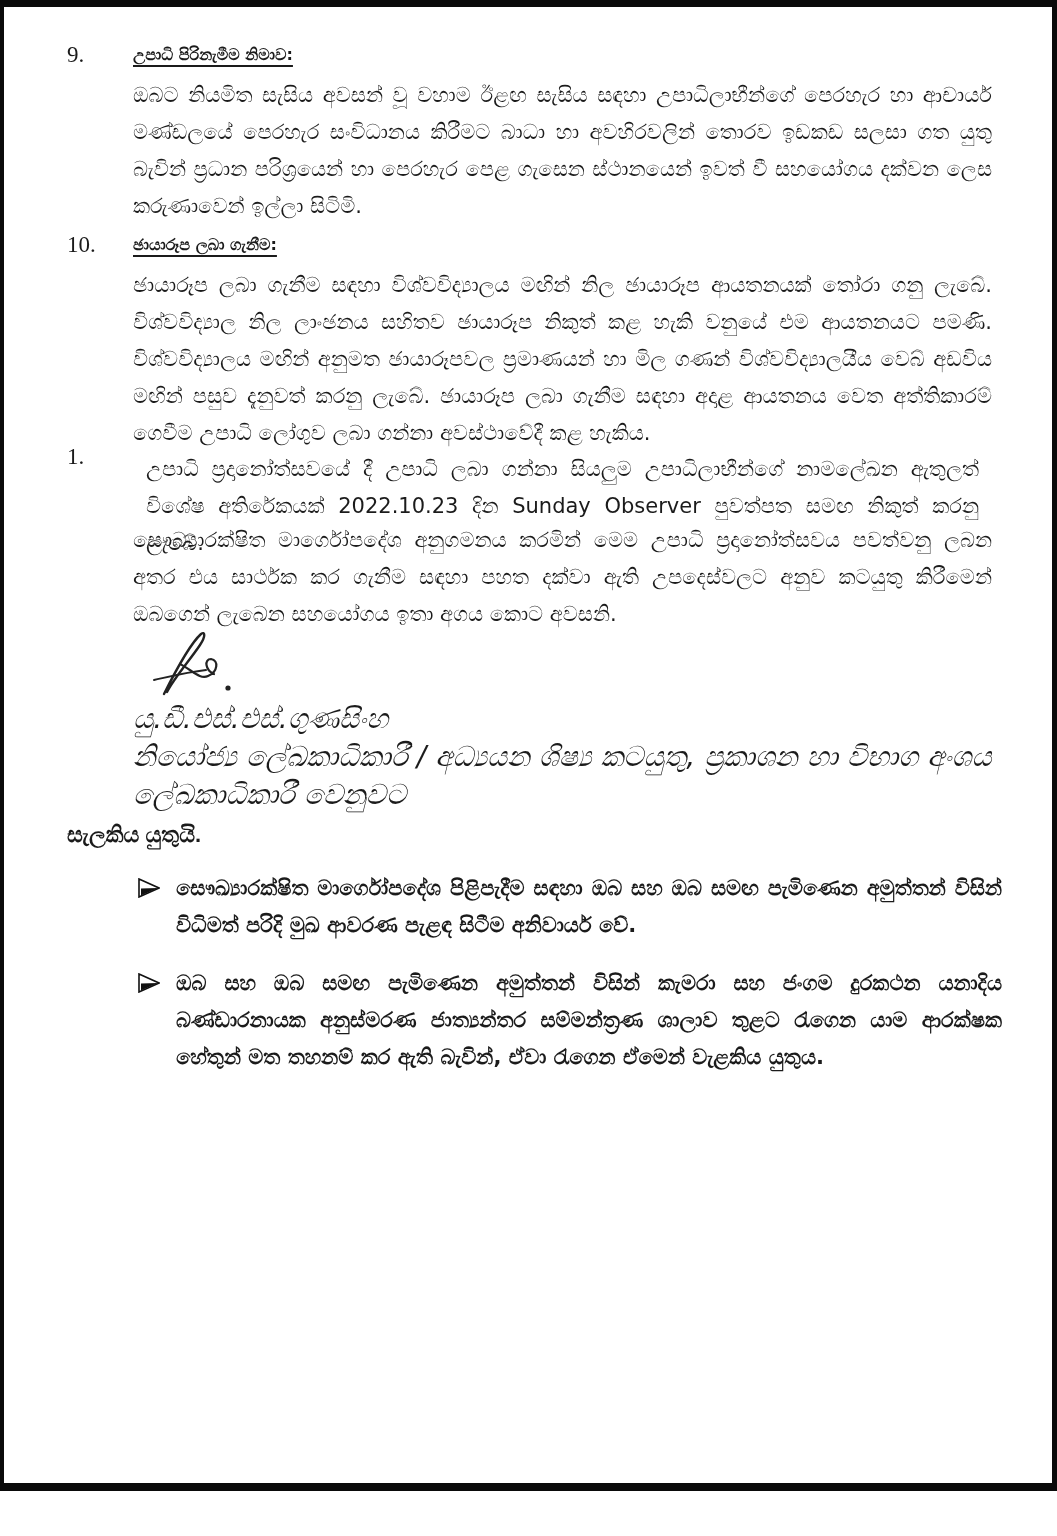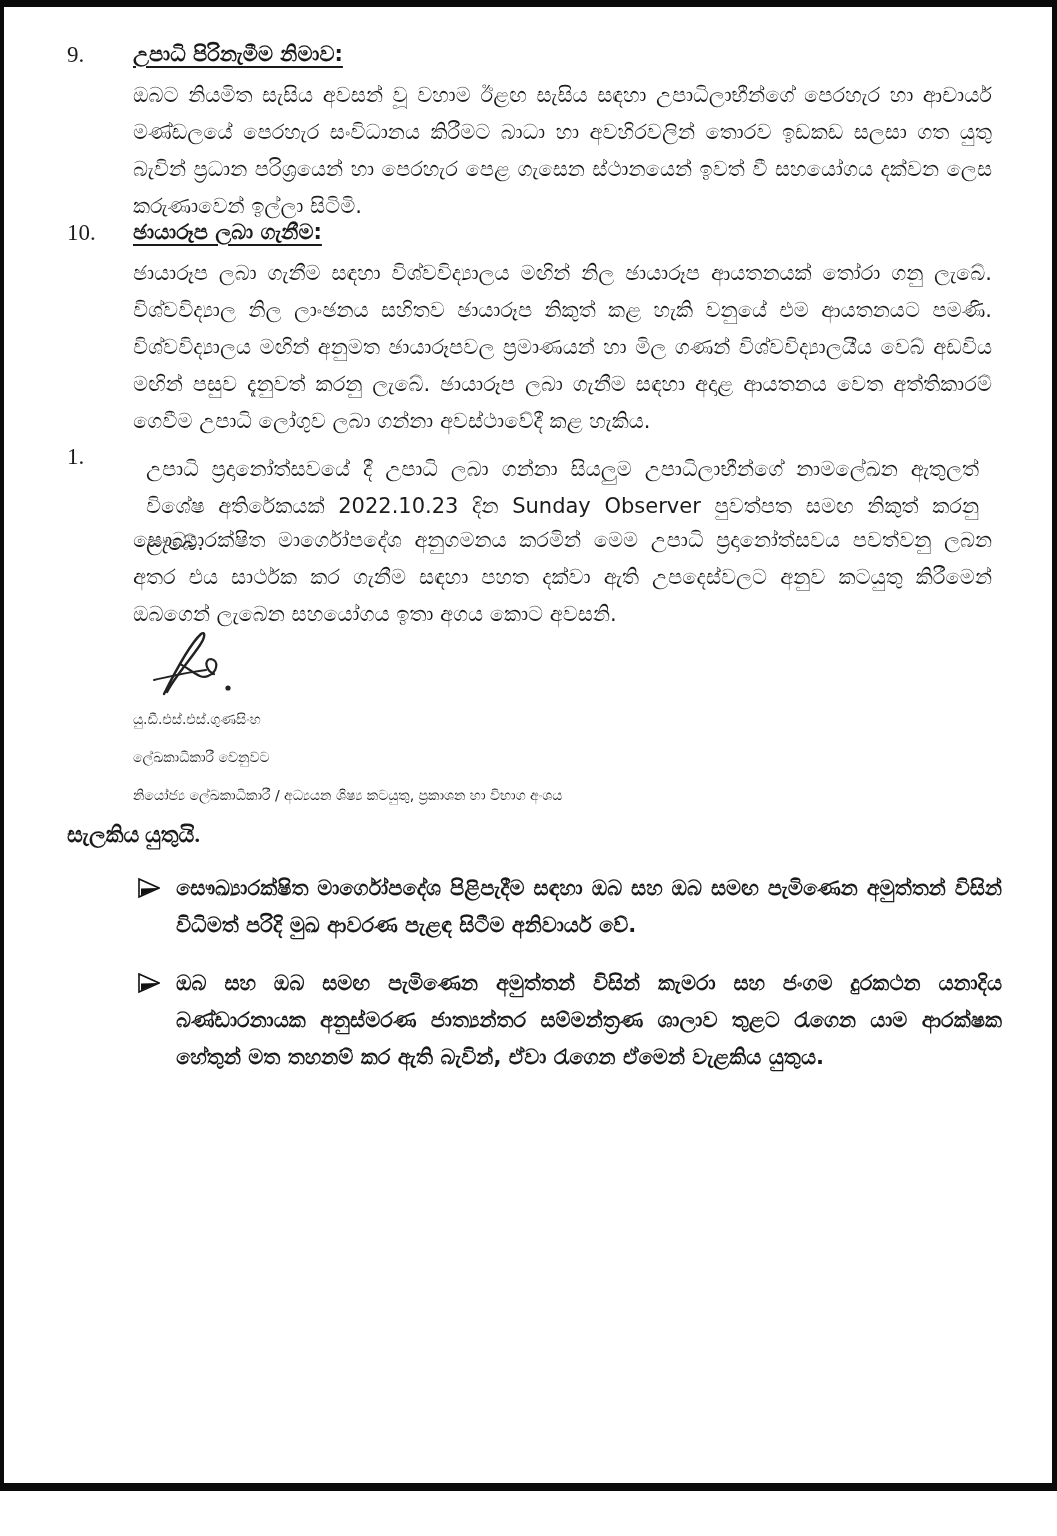--- a/index.html
+++ b/index.html
@@ -19,43 +19,44 @@
 
   .sec { position:absolute; left:67px; width:925px; }
 
   .itemrow { display:flex; align-items:flex-start; }
   .num {
     flex:0 0 66px;
     font-size:23px; line-height:37px;
   }
   .heading {
     margin:0;
-    font-size:21px; line-height:37px;
+    font-size:16px; line-height:37px;
     font-weight:bold;
     text-decoration:underline;
     text-decoration-thickness:2px;
     text-underline-offset:5px;
     font-family:"DejaVu Sans","Liberation Sans",sans-serif;
   }
   .body {
     margin:4px 0 0 66px;
     font-size:21px; line-height:37px;
     text-align:justify;
     font-family:"DejaVu Sans","Liberation Sans",sans-serif;
   }
   .body.inline { margin:13px; flex:1; }
 
   .sig-block div {
-    font-size:14px; line-height:38px;
+    font-size:28px; line-height:38px;
     font-family:"DejaVu Sans","Liberation Sans",sans-serif;
+    font-style:italic;
   }
   .note {
     margin:0;
     font-size:22px; line-height:37px; font-weight:bold;
-    font-family:Liberation Serif, serif;
+    font-family:Liberation Sans, sans-serif;
   }
   .bullet {
     position:absolute; left:138px; width:864px;
     display:flex; gap:16px; align-items:flex-start;
   }
   .bullet .marker { flex:0 0 22px; padding-top:8px; }
   .bullet p {
     margin:0; flex:1;
     font-size:21px; line-height:37px; font-weight:bold;
     text-align:justify;
@@ -74,21 +75,21 @@
   <div class="bar bar-bottom"></div>
 
   <section class="sec" style="top:36px">
     <div class="itemrow">
       <span class="num">9.</span>
       <h3 class="heading">උපාධි පිරිනැමීම නිමාව:</h3>
     </div>
     <p class="body">ඔබට නියමිත සැසිය අවසන් වූ වහාම ඊළඟ සැසිය සඳහා උපාධිලාභීන්ගේ පෙරහැර හා ආචාර්ය මණ්ඩලයේ පෙරහැර සංවිධානය කිරීමට බාධා හා අවහිරවලින් තොරව ඉඩකඩ සලසා ගත යුතු බැවින් ප්‍රධාන පරිශ්‍රයෙන් හා පෙරහැර පෙළ ගැසෙන ස්ථානයෙන් ඉවත් වී සහයෝගය දක්වන ලෙස කරුණාවෙන් ඉල්ලා සිටිමි.</p>
   </section>
 
-  <section class="sec" style="top:214px">
+  <section class="sec" style="top:226px">
     <div class="itemrow">
       <span class="num">10.</span>
       <h3 class="heading">ඡායාරූප ලබා ගැනීම:</h3>
     </div>
     <p class="body">ඡායාරූප ලබා ගැනීම සඳහා විශ්වවිද්‍යාලය මඟින් නිල ඡායාරූප ආයතනයක් තෝරා ගනු ලැබේ. විශ්වවිද්‍යාල නිල ලාංඡනය සහිතව ඡායාරූප නිකුත් කළ හැකි වනුයේ එම ආයතනයට පමණි. විශ්වවිද්‍යාලය මඟින් අනුමත ඡායාරූපවල ප්‍රමාණයන් හා මිල ගණන් විශ්වවිද්‍යාලයීය වෙබ් අඩවිය මඟින් පසුව දැනුවත් කරනු ලැබේ. ඡායාරූප ලබා ගැනීම සඳහා අදාළ ආයතනය වෙත අත්තිකාරම් ගෙවීම උපාධි ලෝගුව ලබා ගන්නා අවස්ථාවේදී කළ හැකිය.</p>
   </section>
 
   <section class="sec" style="top:438px">
     <div class="itemrow">
       <span class="num">1.</span>
@@ -104,22 +105,22 @@
     <svg width="120" height="70" viewBox="0 0 120 70" aria-hidden="true">
       <path d="M16 64 C 26 44, 42 14, 53 4 C 57 1, 58 6, 52 15 C 42 30, 26 48, 19 62" stroke="#222" fill="none" stroke-width="2.4" stroke-linecap="round"></path>
       <path d="M6 50 C 24 46, 40 42, 58 40" stroke="#222" fill="none" stroke-width="2" stroke-linecap="round"></path>
       <path d="M32 34 C 44 40, 52 50, 60 46 C 70 42, 71 30, 63 29 C 56 29, 57 40, 66 44" stroke="#222" fill="none" stroke-width="2.2" stroke-linecap="round"></path>
       <circle cx="80" cy="58" r="2.6" fill="#222"></circle>
     </svg>
   </div>
 
   <section class="sec sig-block" style="top:700px">
     <div style="margin-left:66px">යු.ඩී.එස්.එස්.ගුණසිංහ</div>
+    <div style="margin-left:66px">නියෝජ්‍ය ලේඛකාධිකාරී / අධ්‍යයන ශිෂ්‍ය කටයුතු, ප්‍රකාශන හා විභාග අංශය</div>
     <div style="margin-left:66px">ලේඛකාධිකාරී වෙනුවට</div>
-    <div style="margin-left:66px">නියෝජ්‍ය ලේඛකාධිකාරී / අධ්‍යයන ශිෂ්‍ය කටයුතු, ප්‍රකාශන හා විභාග අංශය</div>
   </section>
 
   <section class="sec" style="top:816px">
     <p class="note">සැලකිය යුතුයි.</p>
   </section>
 
   <div class="bullet" style="top:965px">
     <span class="marker">
       <svg width="22" height="20" viewBox="0 0 22 20" aria-hidden="true">
         <polygon points="1,1 21,10 1,19" fill="#ffffff" stroke="#111" stroke-width="1.6"></polygon>

